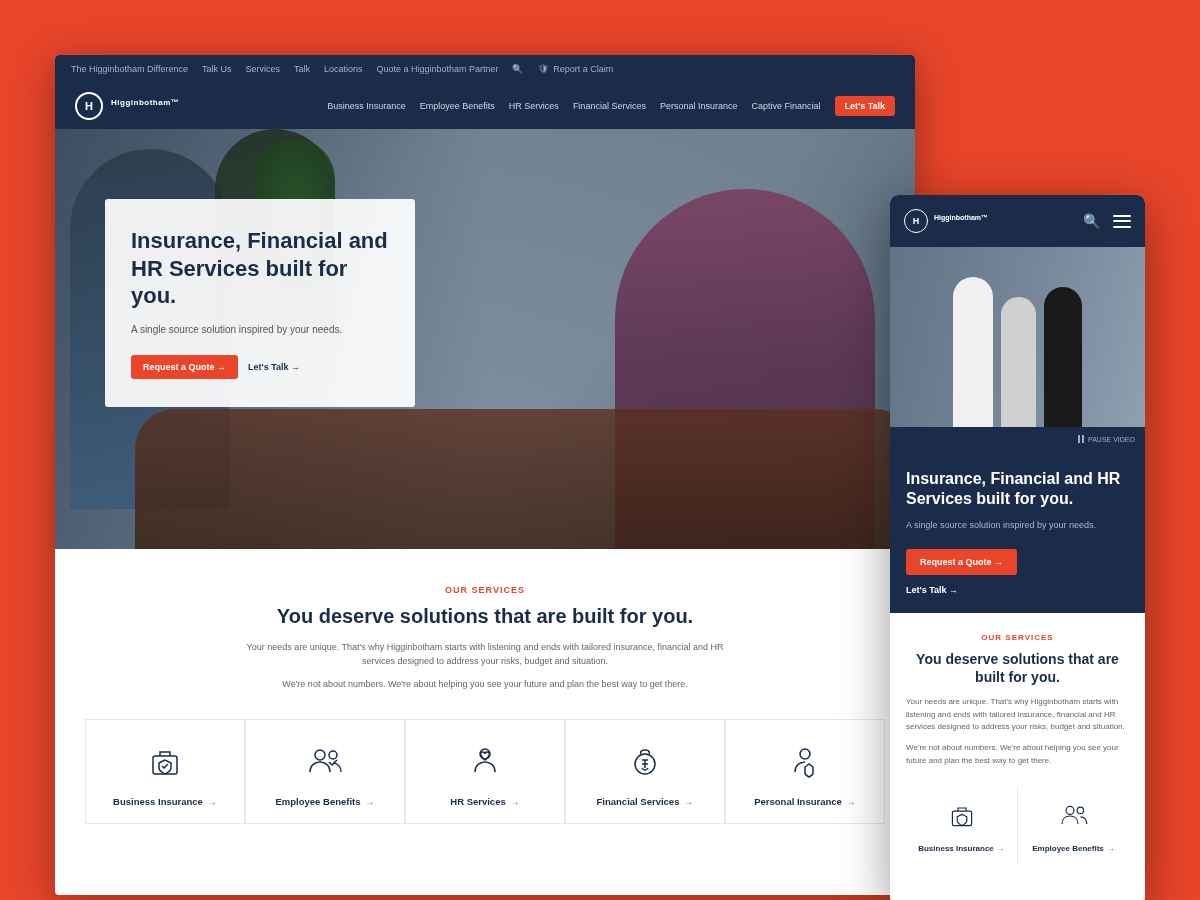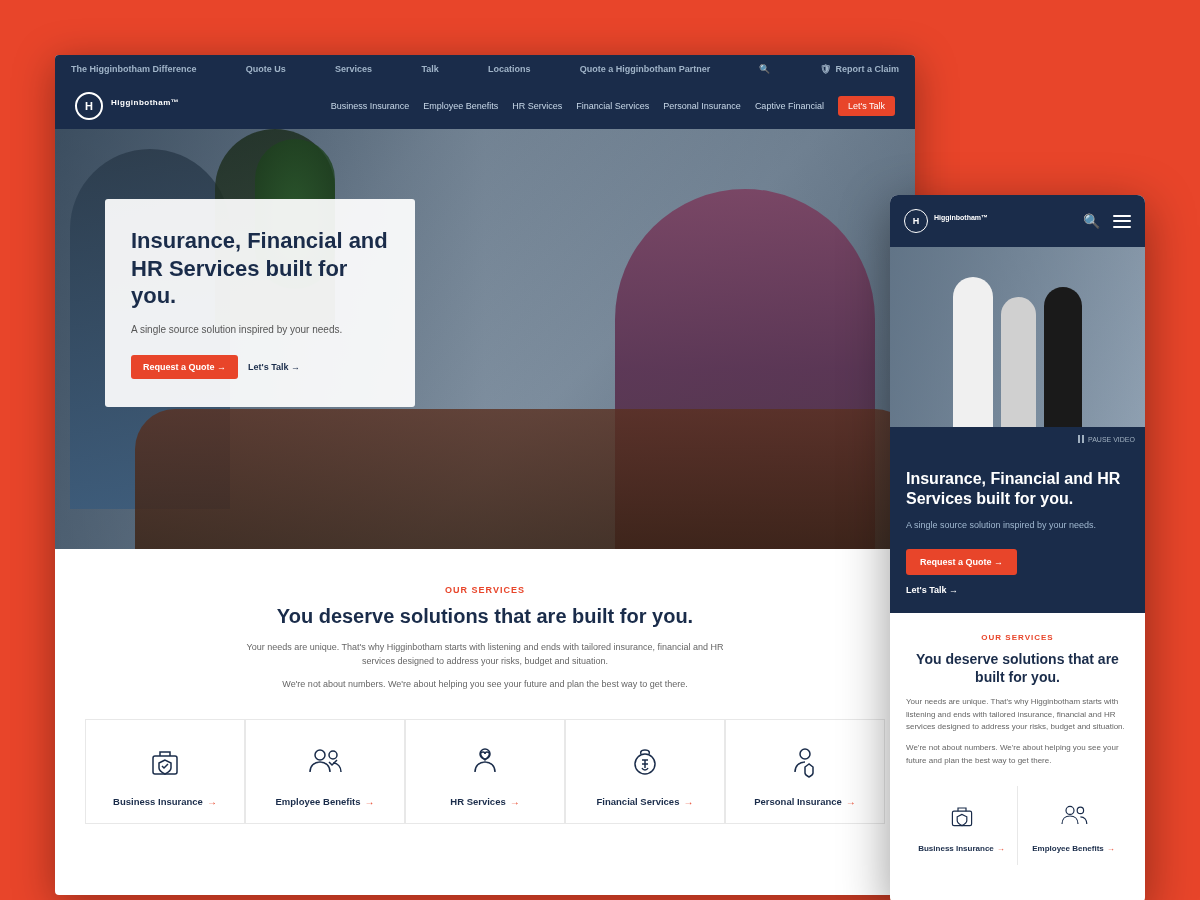--- a/index.html
+++ b/index.html
@@ -24,24 +24,23 @@
       overflow: hidden;
       box-shadow: 0 8px 40px rgba(0,0,0,0.35);
     }
 
     
     .utility-bar {
       background: #1a2c4a;
       height: 28px;
       display: flex;
       align-items: center;
-      justify-content: space-between;
+      justify-content: flex-start;
       padding: 0 16px;
       gap: 14px;
-      font-weight: bold;
     }
     .utility-bar a {
       color: #a0b4c8;
       font-size: 9px;
       text-decoration: none;
       white-space: nowrap;
     }
     .utility-bar .report-claim {
       color: #a0b4c8;
       font-size: 9px;
@@ -97,21 +96,21 @@
       font-size: 9px;
       text-decoration: none;
       white-space: nowrap;
     }
     .nav-cta {
       background: #e8452a;
       color: #fff !important;
       padding: 5px 10px;
       border-radius: 3px;
       font-size: 9px !important;
-      font-weight: normal;
+      font-weight: bold;
     }
 
     
     .hero-section {
       position: relative;
       height: 420px;
       overflow: hidden;
       background: #3a4a5a;
     }
     .hero-bg {
@@ -543,21 +542,21 @@
       color: #e8452a;
     }
   </style>
 </head>
 <body>
 
 <div class="desktop-window">
 
   <div class="utility-bar">
     <a href="#">The Higginbotham Difference</a>
-    <a href="#">Quote Us</a>
+    <a href="#">Talk Us</a>
     <a href="#">Services</a>
     <a href="#">Talk</a>
     <a href="#">Locations</a>
     <a href="#">Quote a Higginbotham Partner</a>
     <a href="#">🔍</a>
     <span class="report-claim">
       <span>🛡</span>
       <span>Report a Claim</span>
     </span>
   </div>

